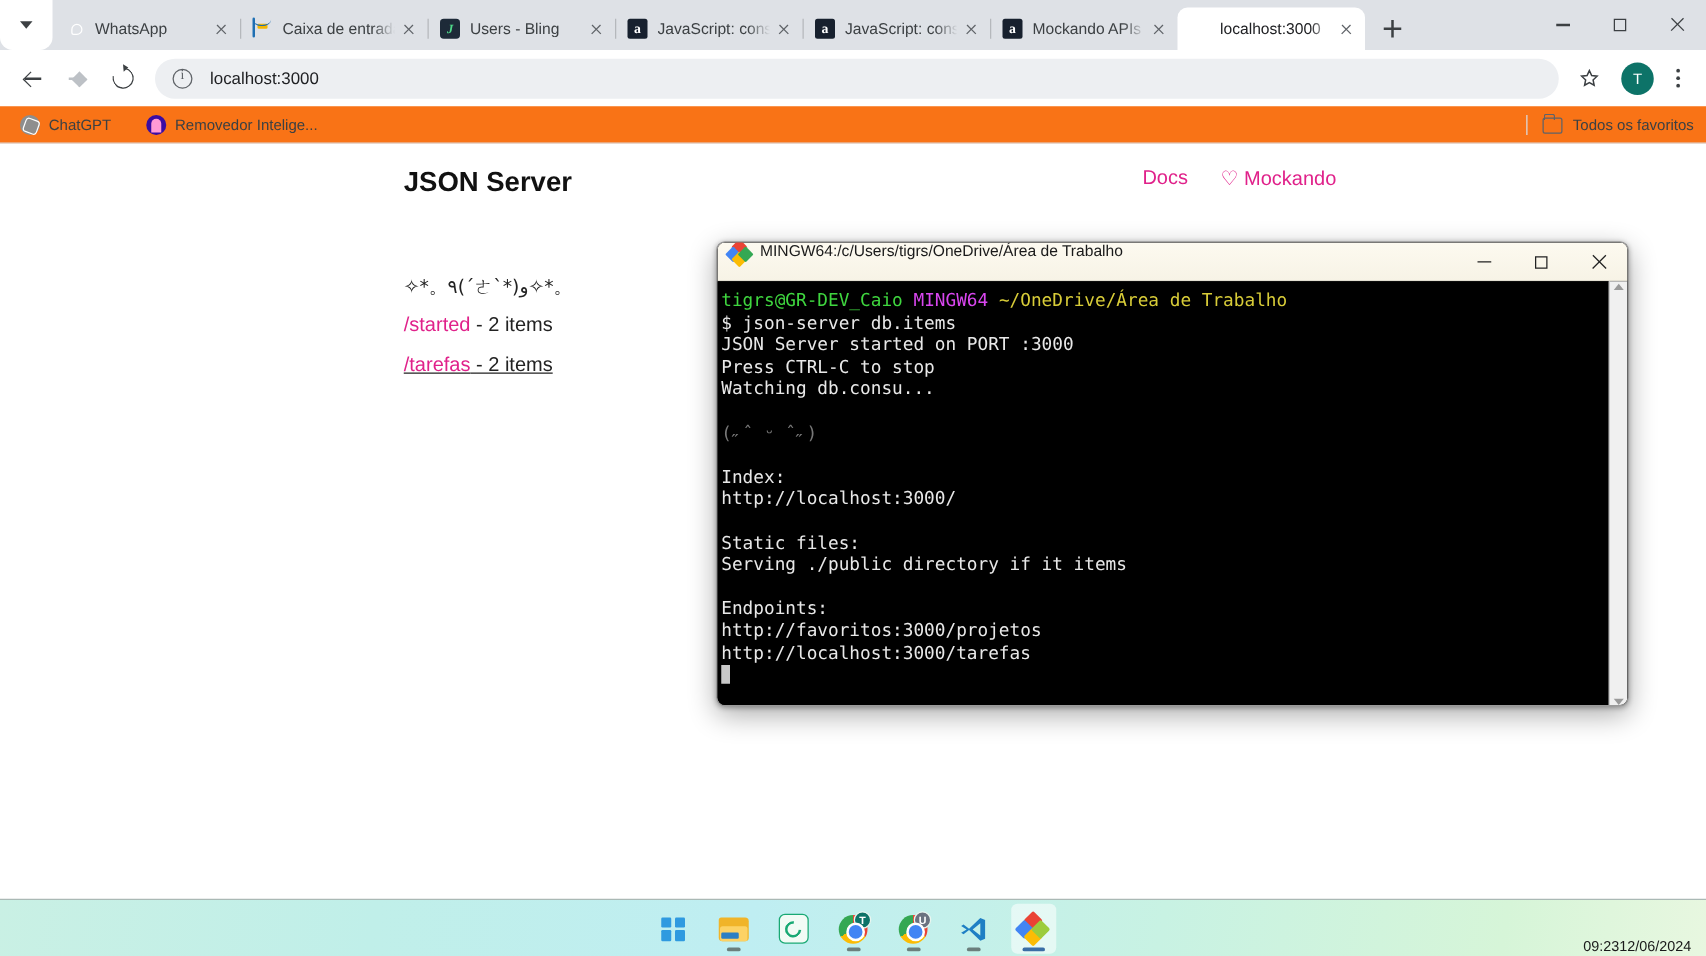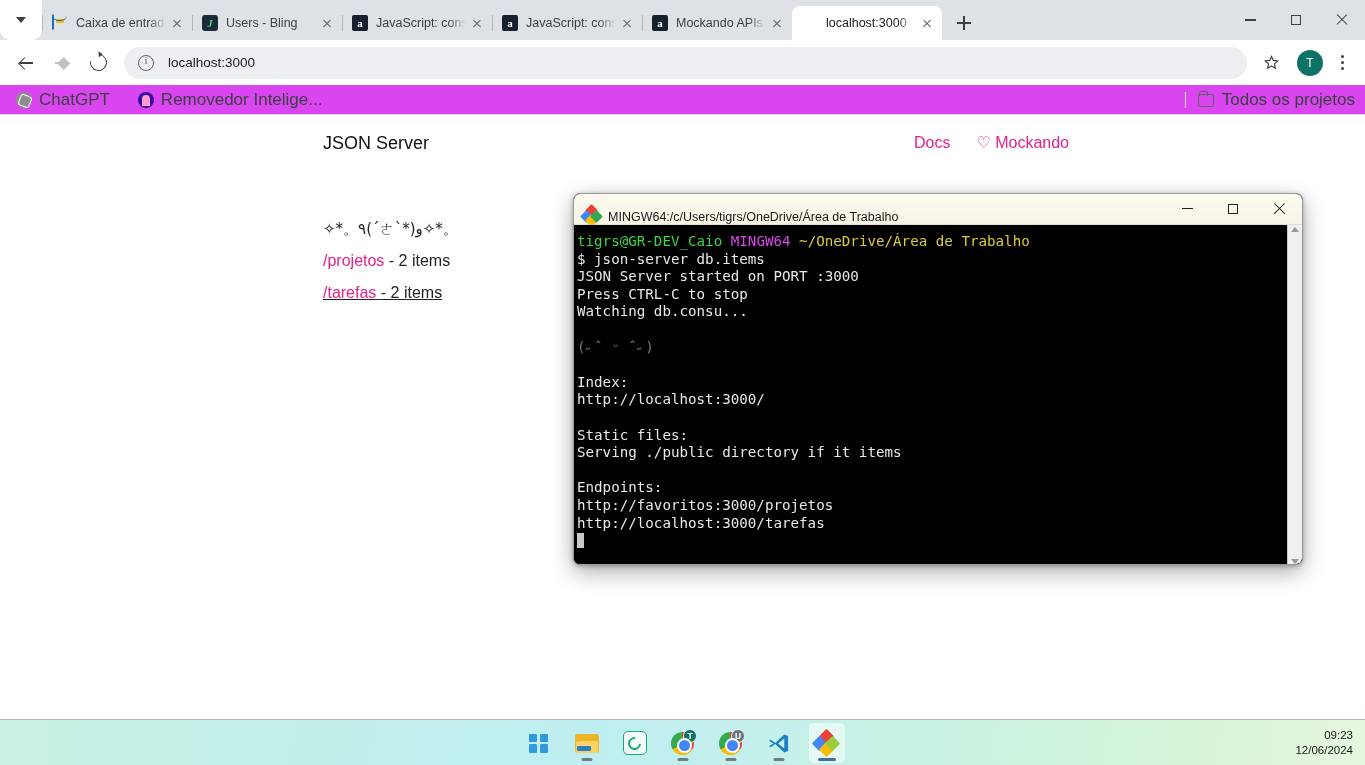--- a/index.html
+++ b/index.html
@@ -90,54 +90,54 @@
   .infoic{width:16px;height:16px;border:1.4px solid #5f6368;border-radius:50%;position:relative;flex:0 0 16px;margin-right:14px;}
   .infoic:before{content:"i";position:absolute;left:0;right:0;top:-2px;text-align:center;font-size:11px;color:#5f6368;font-family:"Liberation Serif",serif;}
   .urltext{font-size:13.5px;color:#202124;}
   .star{width:17px;height:17px;position:relative;}
   .star svg{display:block;}
   .avatar{width:26px;height:26px;border-radius:50%;background:#0d7368;color:#fff;font-size:12px;display:flex;align-items:center;justify-content:center;margin:0 6px;font-weight:500;}
   .kebab{width:26px;height:26px;display:flex;flex-direction:column;align-items:center;justify-content:center;gap:3px;}
   .kebab i{width:3px;height:3px;border-radius:50%;background:#3c4043;display:block;}
 
   
-  .bookmarks{height:30px;background:#d946ef;display:flex;align-items:center;padding:0 10px;font-size:17px;color:#3c4043;position:relative;text-align:right;}
+  .bookmarks{height:30px;background:#f97316;display:flex;align-items:center;padding:0 10px;font-size:12px;color:#3c4043;position:relative;text-align:right;}
   .bm{display:flex;align-items:center;margin-right:16px;padding:3px 6px;border-radius:4px;}
   .bm .bi{width:16px;height:16px;margin-right:7px;flex:0 0 16px;}
   .bi-gpt{border-radius:50%;background:#8e8e8e;position:relative;}
   .bi-gpt:after{content:"";position:absolute;left:3px;top:3px;width:10px;height:10px;border:1.4px solid #fff;border-radius:3px;transform:rotate(20deg);}
   .bi-rem{border-radius:50%;background:#3a0ca3;position:relative;}
   .bi-rem:after{content:"";position:absolute;left:4px;top:2.5px;width:8px;height:11px;background:#ff9ad5;border-radius:4px 4px 0 0;}
   .bm-right{position:absolute;right:10px;display:flex;align-items:center;}
   .bm-div{width:1px;height:16px;background:#dadce0;margin-right:12px;}
   .folder{width:16px;height:13px;border:1.4px solid #5f6368;border-radius:2px;margin-right:8px;position:relative;}
   .folder:before{content:"";position:absolute;left:0;top:-4px;width:7px;height:4px;border:1.4px solid #5f6368;border-bottom:none;border-radius:2px 2px 0 0;}
   .bm-sep-line{position:absolute;left:0;right:0;bottom:0;height:1px;background:#dadce0;}
 
   
   .viewport{position:absolute;top:115px;left:0;right:0;bottom:0;background:#fff;overflow:hidden;}
   .page-inner{padding:22px 0 0 0;position:relative;}
-  .jsh{position:absolute;left:323px;top:18px;font-size:18px;font-weight:normal;color:#111;}
+  .jsh{position:absolute;left:323px;top:18px;font-size:22px;font-weight:bold;color:#111;}
   .links{position:absolute;right:296px;top:18px;display:flex;align-items:center;gap:26px;font-size:16px;}
   .links a{color:#e0218a;text-decoration:none;}
   .kao{position:absolute;left:323px;top:105px;font-size:15px;color:#222;font-family:"DejaVu Sans",sans-serif;}
   .res{position:absolute;left:323px;font-size:16px;color:#222;}
   .res a{color:#e0218a;text-decoration:none;}
   .res.r1{top:137px;} .res.r2{top:169px;text-decoration:underline;}
 
   
   .term{
     position:absolute;left:573px;top:193px;width:730px;height:372px;
     border-radius:7px;background:#000;
     box-shadow:0 7px 22px rgba(0,0,0,.33), 0 1px 4px rgba(0,0,0,.3);
     overflow:hidden;border:1px solid #9a9a9a;
   }
   .term-title{
     height:31px;background:linear-gradient(#fdfaf0,#f7f3e6);
-    display:flex;align-items:flex-end;padding-left:9px;
+    display:flex;align-items:flex-start;padding-left:9px;
     border-bottom:1px solid #e3dfd2;
   }
   .gbicon{width:17px;height:17px;position:relative;flex:0 0 17px;margin-right:8px;}
   .gbicon i{position:absolute;width:9px;height:9px;transform:rotate(45deg);border-radius:1px;display:block;}
   .gbicon .d1{background:#ea4335;left:4px;top:-1px;}
   .gbicon .d2{background:#4285f4;left:-1px;top:5px;}
   .gbicon .d3{background:#fbbc05;left:4px;top:9px;}
   .gbicon .d4{background:#34a853;left:9px;top:5px;}
   .term-title .tt{font-size:12.5px;color:#1a1a1a;flex:1 1 auto;}
   .twc{display:flex;align-items:center;}
@@ -191,32 +191,38 @@
   .badge{position:absolute;right:-3px;top:-3px;width:14px;height:14px;border-radius:50%;color:#fff;font-size:8.5px;display:flex;align-items:center;justify-content:center;border:1.5px solid #eaf6f0;font-weight:bold;}
   .badge.t{background:#0d7368;} .badge.u{background:#6b7280;}
   .vsc{width:23px;height:23px;position:relative;}
   .vsc svg{display:block;}
   .gbt{width:23px;height:23px;position:relative;}
   .gbt i{position:absolute;width:11px;height:11px;transform:rotate(45deg);border-radius:1.5px;}
   .gbt .a1{background:#ea4335;left:6px;top:-1px;}
   .gbt .a2{background:#4285f4;left:-1px;top:6px;}
   .gbt .a3{background:#fbbc05;left:6px;top:12px;}
   .gbt .a4{background:#9ccc3c;left:12px;top:6px;}
-  .tb-clock{position:absolute;right:12px;top:0;height:46px;display:flex;flex-direction:column;align-items:flex-end;justify-content:center;font-size:11.5px;color:#1a1a1a;line-height:15px;}
+  .tb-clock{position:absolute;right:12px;top:0;height:46px;display:flex;flex-direction:row;align-items:flex-end;justify-content:center;font-size:11.5px;color:#1a1a1a;line-height:15px;}
 </style>
 </head>
 <body>
 
 <div class="browser">
 
   <div class="tabstrip">
     <div class="tab-list-btn">
       <span class="chev"></span>
     </div>
 
+    <div class="tab nosep">
+
+      <span class="favicon"><span class="fav-wa"></span></span>
+      <span class="title">WhatsApp</span>
+      <span class="tclose"></span>
+    </div>
 
     <div class="tab">
       <span class="sep"></span>
       <span class="favicon"><span class="fav-mail"></span></span>
       <span class="title">Caixa de entrada</span>
       <span class="tclose"></span>
     </div>
 
     <div class="tab">
       <span class="sep"></span>
@@ -309,35 +315,35 @@
       <span class="bi bi-gpt"></span>
       <span>ChatGPT</span>
     </div>
     <div class="bm">
       <span class="bi bi-rem"></span>
       <span>Removedor Intelige...</span>
     </div>
     <div class="bm-right">
       <span class="bm-div"></span>
       <span class="folder"></span>
-      <span>Todos os projetos</span>
+      <span>Todos os favoritos</span>
     </div>
     <div class="bm-sep-line"></div>
   </div>
 
   <div class="viewport">
     <div class="page-inner">
       <div class="jsh">JSON Server</div>
       <div class="links">
         <a href="#">Docs</a>
         <a href="#">♡ Mockando</a>
       </div>
       <div class="kao">✧*。٩(ˊㄜˋ*)و✧*。</div>
       <div class="res r1">
-        <a href="#">/projetos</a>
+        <a href="#">/started</a>
         <span>- 2 items</span>
       </div>
       <div class="res r2">
         <a href="#">/tarefas</a>
         <span>- 2 items</span>
       </div>
     </div>
   </div>
 
   <div class="term">

